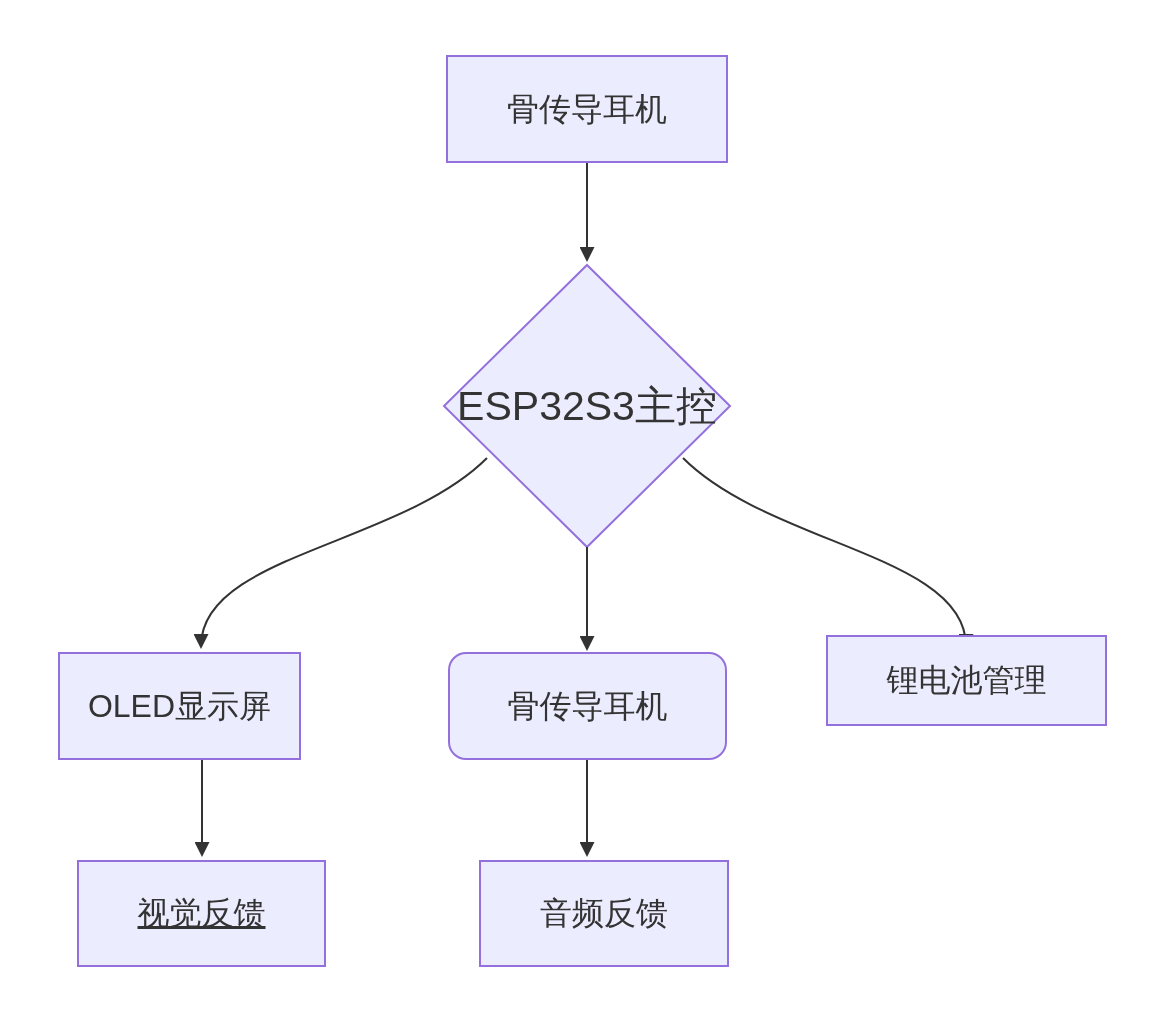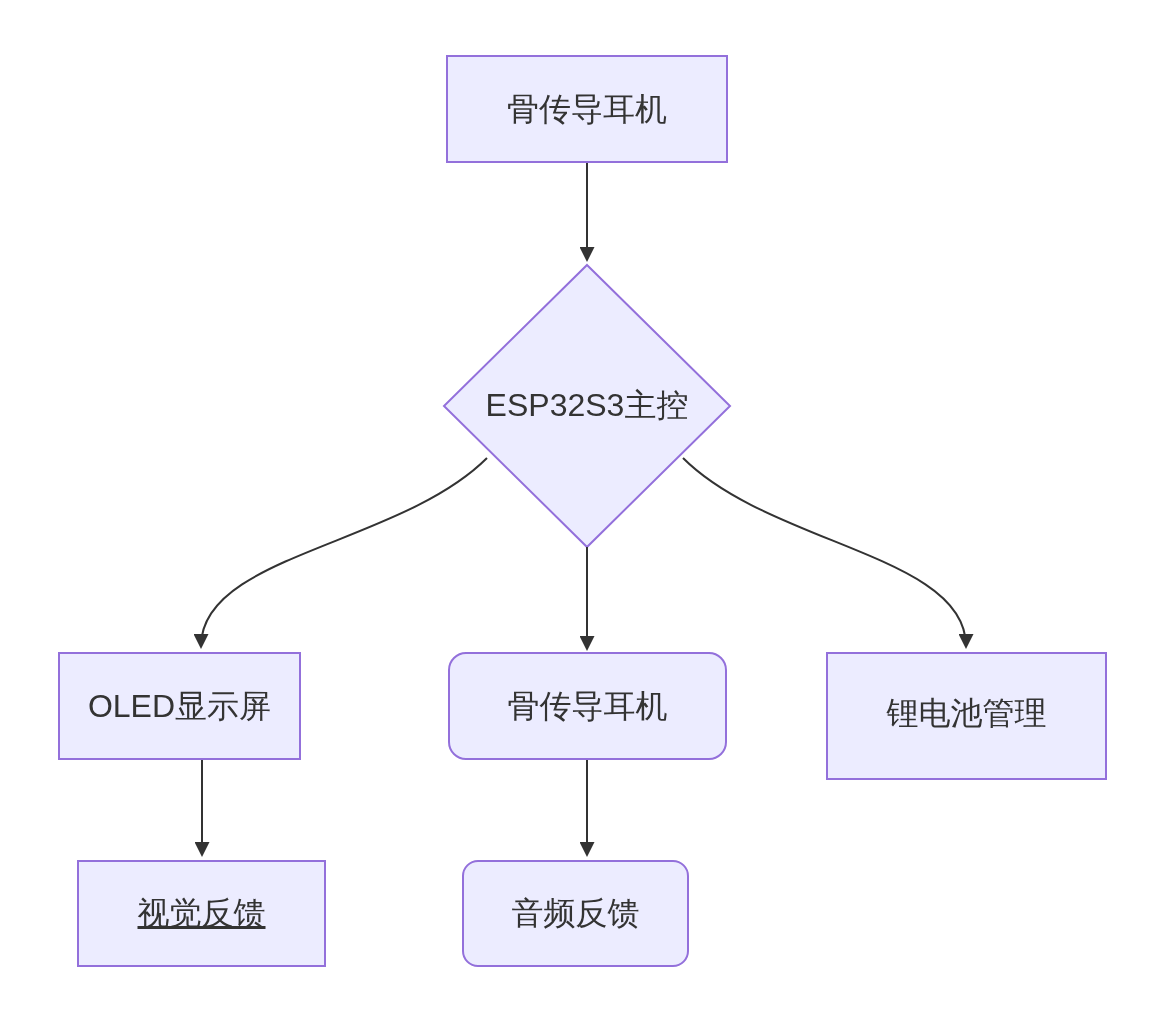--- a/index.html
+++ b/index.html
@@ -46,30 +46,30 @@
     font-size: 32px;
     line-height: 1.2;
     white-space: nowrap;
   }
   .node-label-overlay {
     position: absolute;
     display: flex;
     align-items: center;
     justify-content: center;
     color: var(--text-color);
-    font-size: 32px;
+    font-size: 41px;
     white-space: nowrap;
   }
   
   .n-camera  { left: 446px; top: 55px;  width: 282px; height: 108px; }
   .n-oled    { left: 58px;  top: 652px; width: 243px; height: 108px; }
   .n-bone    { left: 448px; top: 652px; width: 279px; height: 108px; border-radius: 18px; }
-  .n-battery { left: 826px; top: 652px; width: 281px; height: 128px; font-family: Liberation Mono, monospace; }
+  .n-battery { left: 826px; top: 635px; width: 281px; height: 91px; }
   .n-visual  { left: 77px;  top: 860px; width: 249px; height: 107px; text-decoration: underline; }
-  .n-audio   { left: 462px; top: 860px; width: 227px; height: 107px; border-radius: 16px; }
+  .n-audio   { left: 479px; top: 860px; width: 250px; height: 107px; }
   .n-mcu-label { left: 447px; top: 376px; width: 280px; height: 60px; }
 </style>
 </head>
 <body>
 
 <div class="canvas">
 
   <svg class="edges-layer" viewBox="0 0 1162 1024" xmlns="http://www.w3.org/2000/svg">
     <defs>
       <marker id="arrow" viewBox="0 0 10 10" refX="8" refY="5" markerWidth="7.5" markerHeight="7.5" orient="auto">

